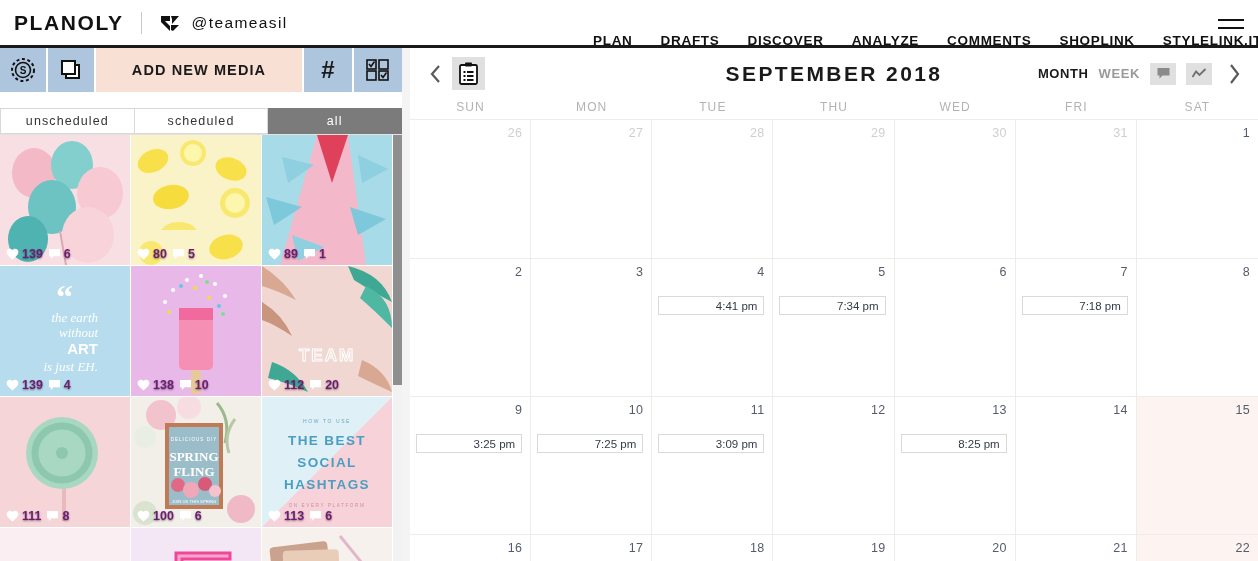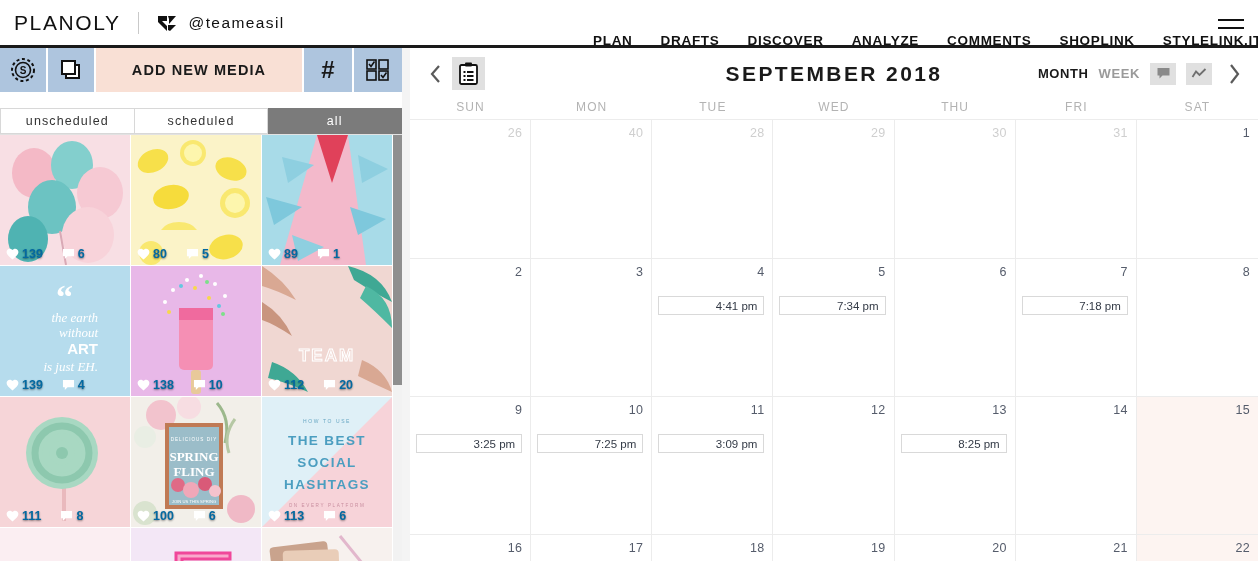--- a/index.html
+++ b/index.html
@@ -21,21 +21,21 @@
     border-bottom: 3px solid #1a1a1a;
     position: relative;
   }
   .brand-wrap {
     display: flex; align-items: center;
     padding-left: 14px;
     gap: 0px;
   }
   .brand {
     font-size: 21px;
-    font-weight: normal;
+    font-weight: bold;
     letter-spacing: 1.6px;
     color: #111;
   }
   .brand-divider {
     width: 1px; height: 22px; background: #c9c9c9;
     margin: 0 17px;
   }
   .bird-icon { width: 22px; height: 20px; display:block; }
   .handle {
     font-size: 15.5px;
@@ -158,24 +158,24 @@
   }
   .cell {
     width: 130px; height: 130px;
     position: relative;
     overflow: hidden;
   }
   .stats {
     position: absolute;
     left: 6px; bottom: 4px;
     display: flex; align-items: center;
-    gap: 19px;
+    gap: 5px;
     font-size: 12.5px;
     font-weight: bold;
-    color: #0369a1;
+    color: #701a75;
     text-shadow: 0 1px 2px rgba(0,0,0,.45);
     z-index: 4;
   }
   .stats .grp { display: flex; align-items: center; gap: 3px; }
   .heart { width: 13px; height: 12px; display:block; }
   .bub { width: 13px; height: 12px; display:block; }
   .scrollbar {
     position: absolute;
     right: 0px; top: 0; width: 9px;
     height: 100%;
@@ -718,34 +718,34 @@
               <path d="M3 2 L10 11 L3 20" stroke="#5a5a5a" stroke-width="2.2" fill="none"></path>
             </svg>
         </div>
       </div>
     </div>
 
     <div class="dowrow">
       <div class="dow">SUN</div>
       <div class="dow">MON</div>
       <div class="dow">TUE</div>
+      <div class="dow">THU</div>
       <div class="dow">WED</div>
-      <div class="dow">THU</div>
       <div class="dow">FRI</div>
       <div class="dow">SAT</div>
     </div>
 
     <div class="weeks">
 
       <div class="week w1">
         <div class="daycell">
             <div class="daynum muted">26</div>
           </div>
         <div class="daycell">
-            <div class="daynum muted">40</div>
+            <div class="daynum muted">27</div>
           </div>
         <div class="daycell">
             <div class="daynum muted">28</div>
           </div>
         <div class="daycell">
             <div class="daynum muted">29</div>
           </div>
         <div class="daycell">
             <div class="daynum muted">30</div>
           </div>

